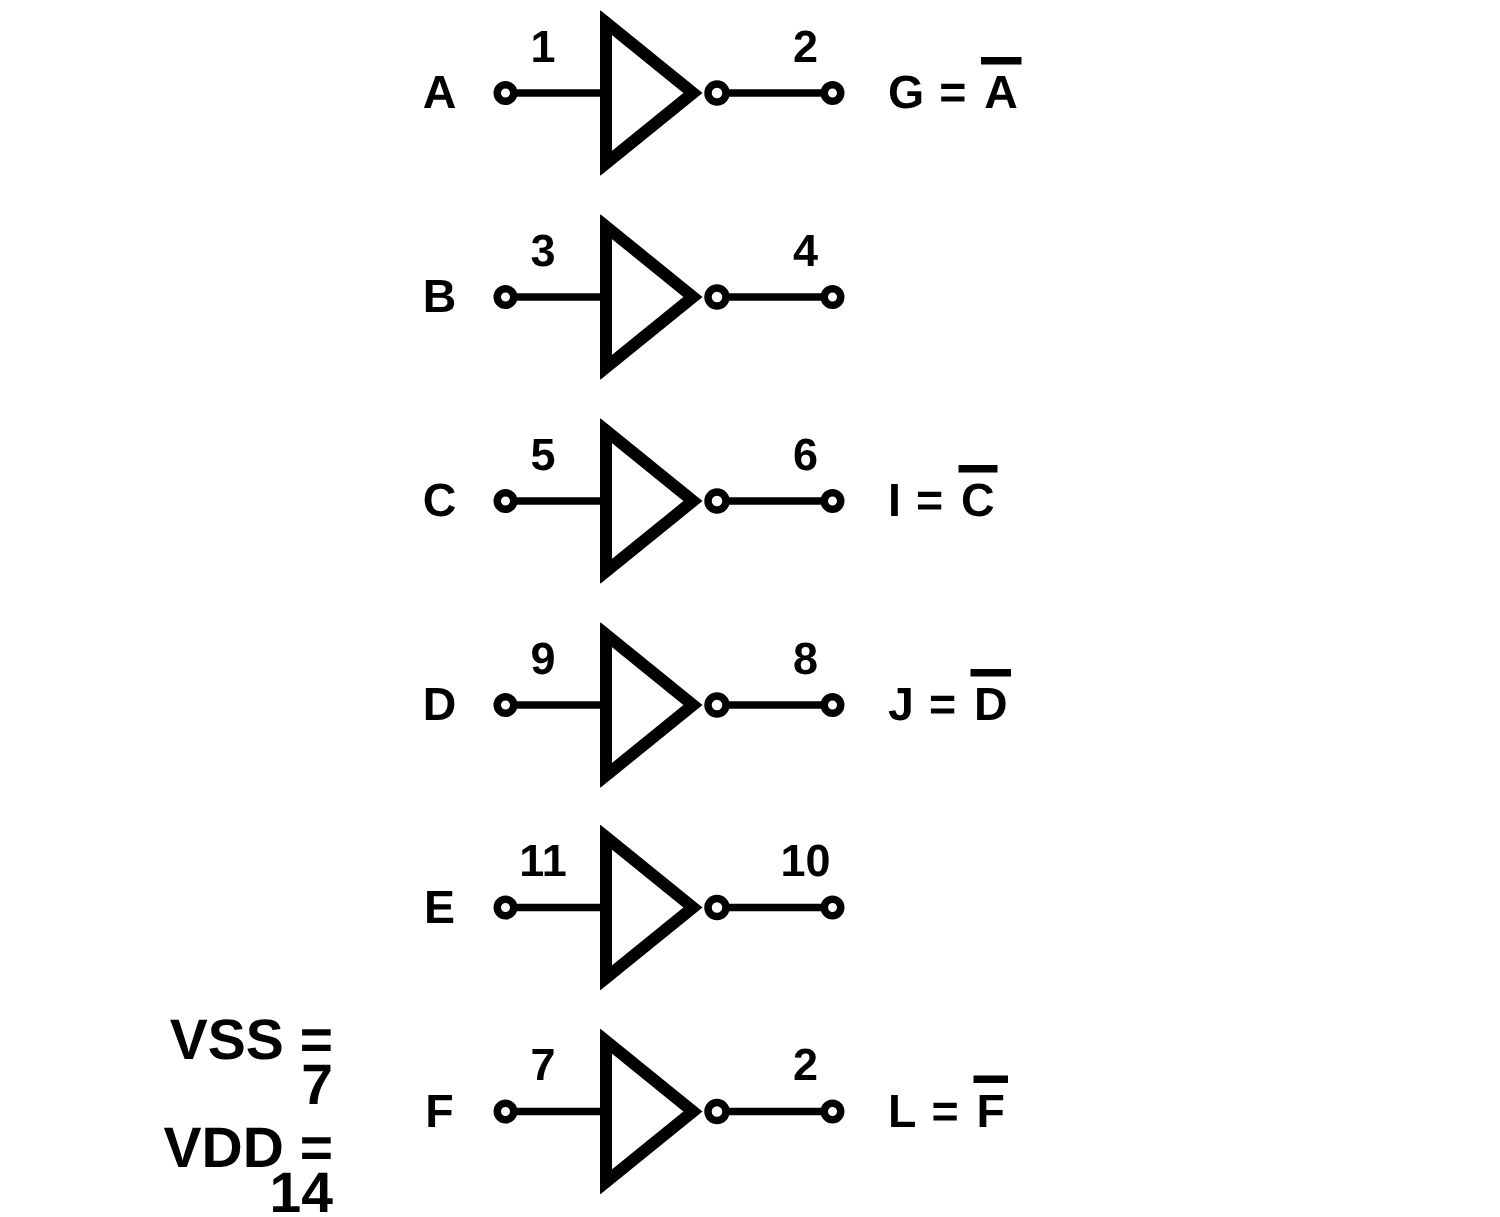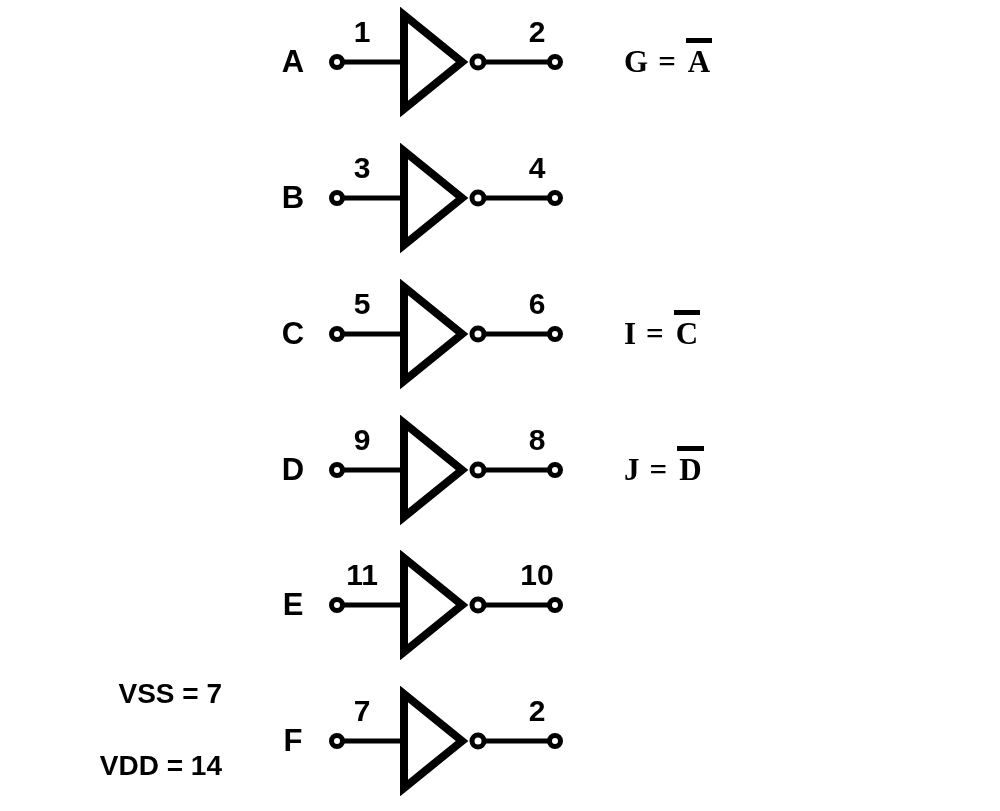--- a/index.html
+++ b/index.html
@@ -18,28 +18,28 @@
     line-height: 30px; text-align: center; font-size: 30px;
   }
   .pin-in  { left: 337px; }
   .pin-out { left: 512px; }
   .symbol { position: absolute; left: 328px; top: 0; width: 236px; height: 110px; }
   .wire { stroke: #000000; stroke-width: 5; }
   .term { fill: #ffffff; stroke: #000000; stroke-width: 5; }
   .bub  { fill: #ffffff; stroke: #000000; stroke-width: 5; }
   .tri  { fill: #ffffff; stroke: #000000; stroke-width: 8; stroke-linejoin: miter; }
   .out-label {
-    position: absolute; left: 624px; top: 0; height: 110px;
-    line-height: 110px; font-size: 31px; white-space: nowrap; font-family: Liberation Serif, serif;
+    position: absolute; left: 592px; top: 0; height: 110px;
+    line-height: 110px; font-size: 31px; white-space: nowrap;
   }
   .out-label span { display: inline-block; vertical-align: baseline; line-height: 1.1; margin-right: 10px; }
   .ovl { border-top: 5px solid #000000; padding: 2px 2px 0; }
   .pwr {
     position: absolute; left: 84px; width: 138px; height: 30px;
-    line-height: 30px; text-align: right; font-size: 28px;
+    line-height: 30px; text-align: right; font-size: 38px;
   }
   #vss { top: 679px; }
   #vdd { top: 751px; }
 </style>
 </head>
 <body>
 
 <div id="diagram">
   <div id="rows">
   <div class="gate-row" style="top: 7px;">
@@ -120,17 +120,18 @@
     <span class="pin pin-in">7</span>
     <span class="pin pin-out">2</span>
     <svg class="symbol" viewBox="0 0 236 110">
       <line class="wire" x1="13" y1="55" x2="78" y2="55"></line>
       <line class="wire" x1="156" y1="55" x2="222" y2="55"></line>
       <polygon class="tri" points="76,8 76,102 134,55"></polygon>
       <circle class="term" cx="9" cy="55" r="5.5"></circle>
       <circle class="bub" cx="150" cy="55" r="6"></circle>
       <circle class="term" cx="227" cy="55" r="5.5"></circle>
     </svg>
+    <span class="out-label"><span>L</span><span>=</span><span class="ovl">F</span></span>
   </div>
 </div>
   <div class="pwr" id="vss">VSS = 7</div>
   <div class="pwr" id="vdd">VDD = 14</div>
 </div>
 
 </body></html>

